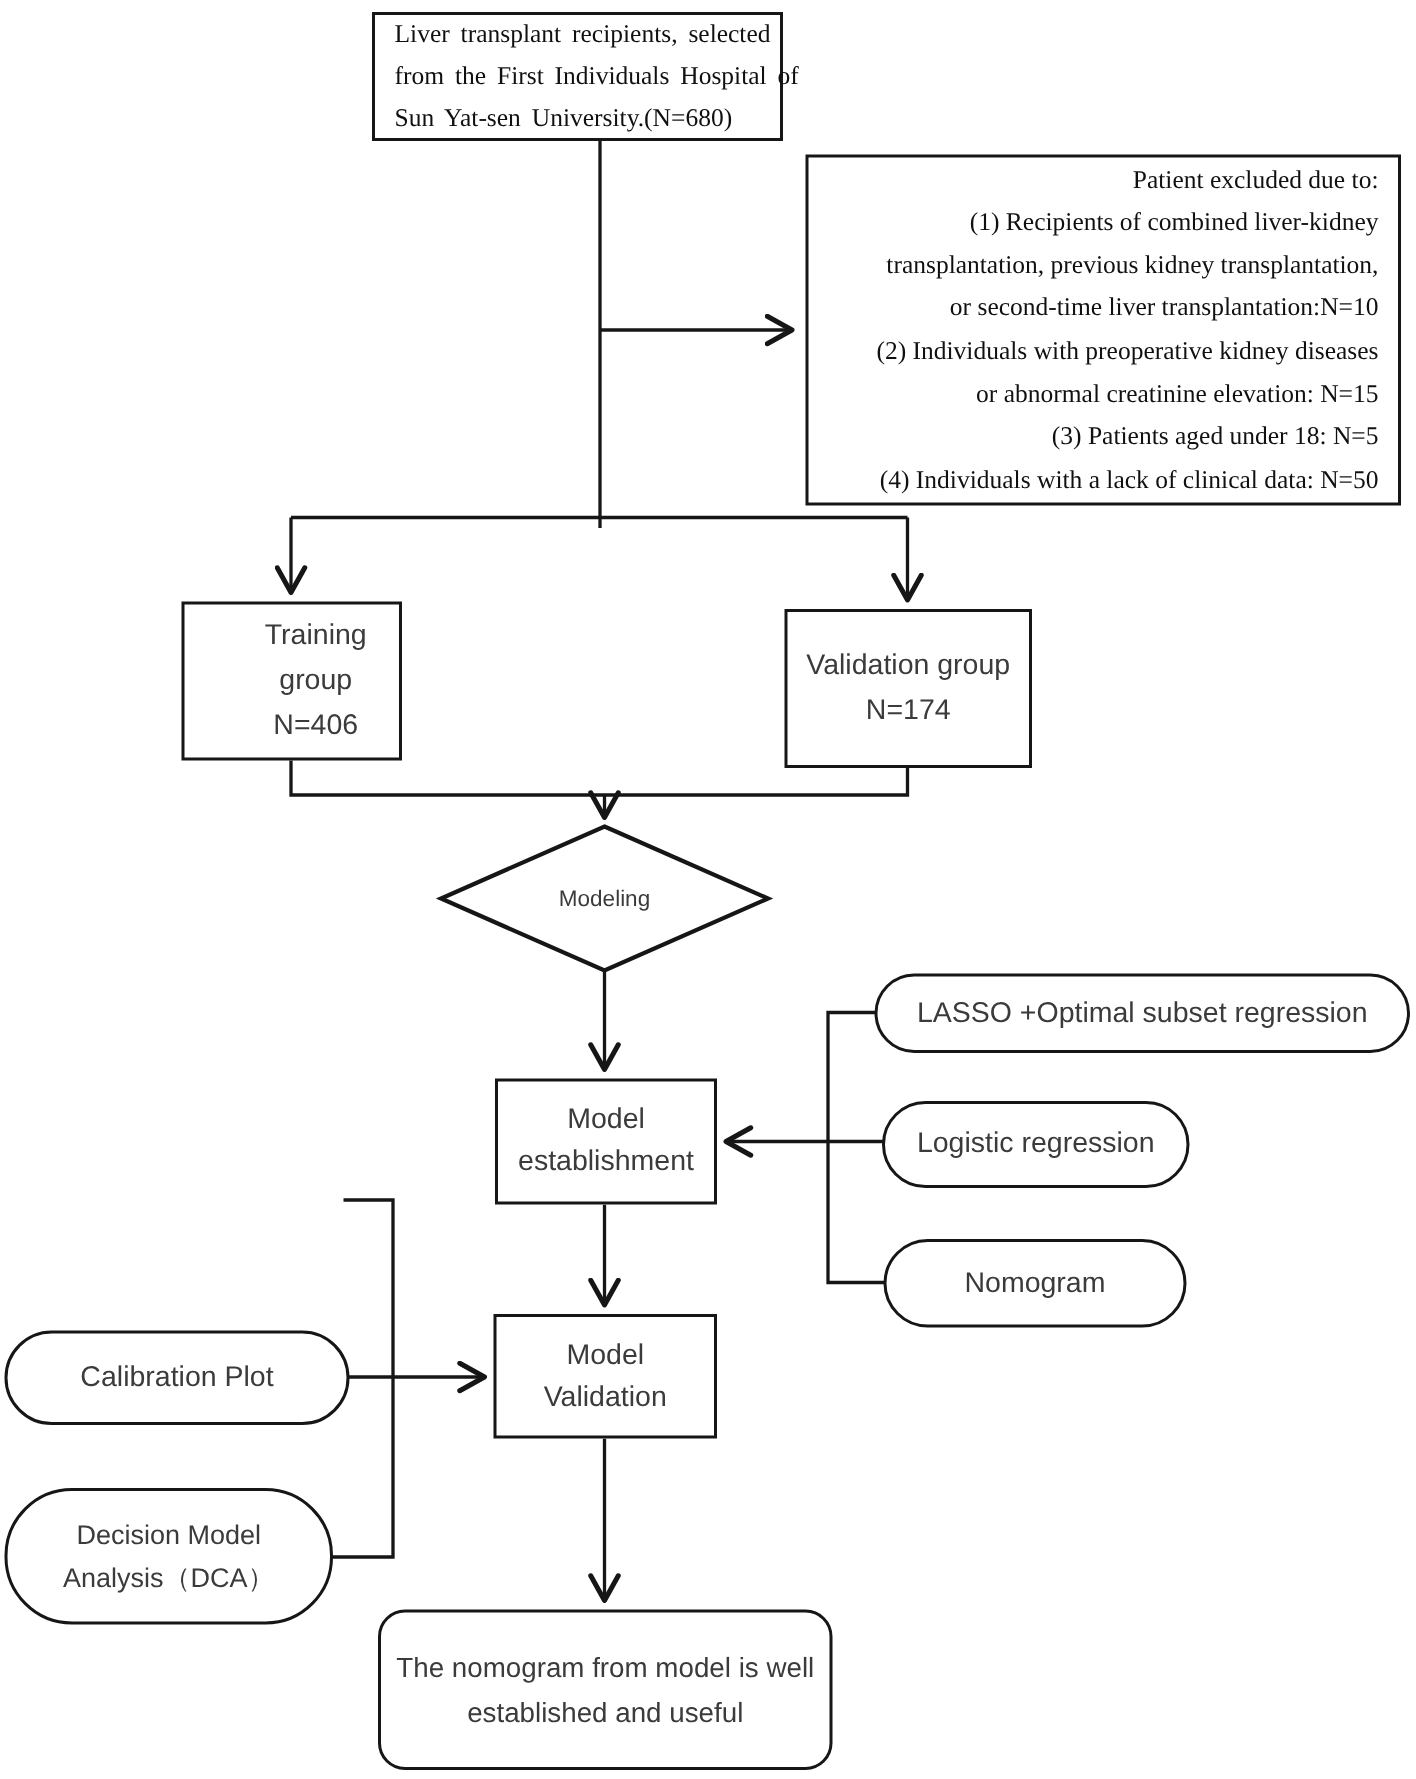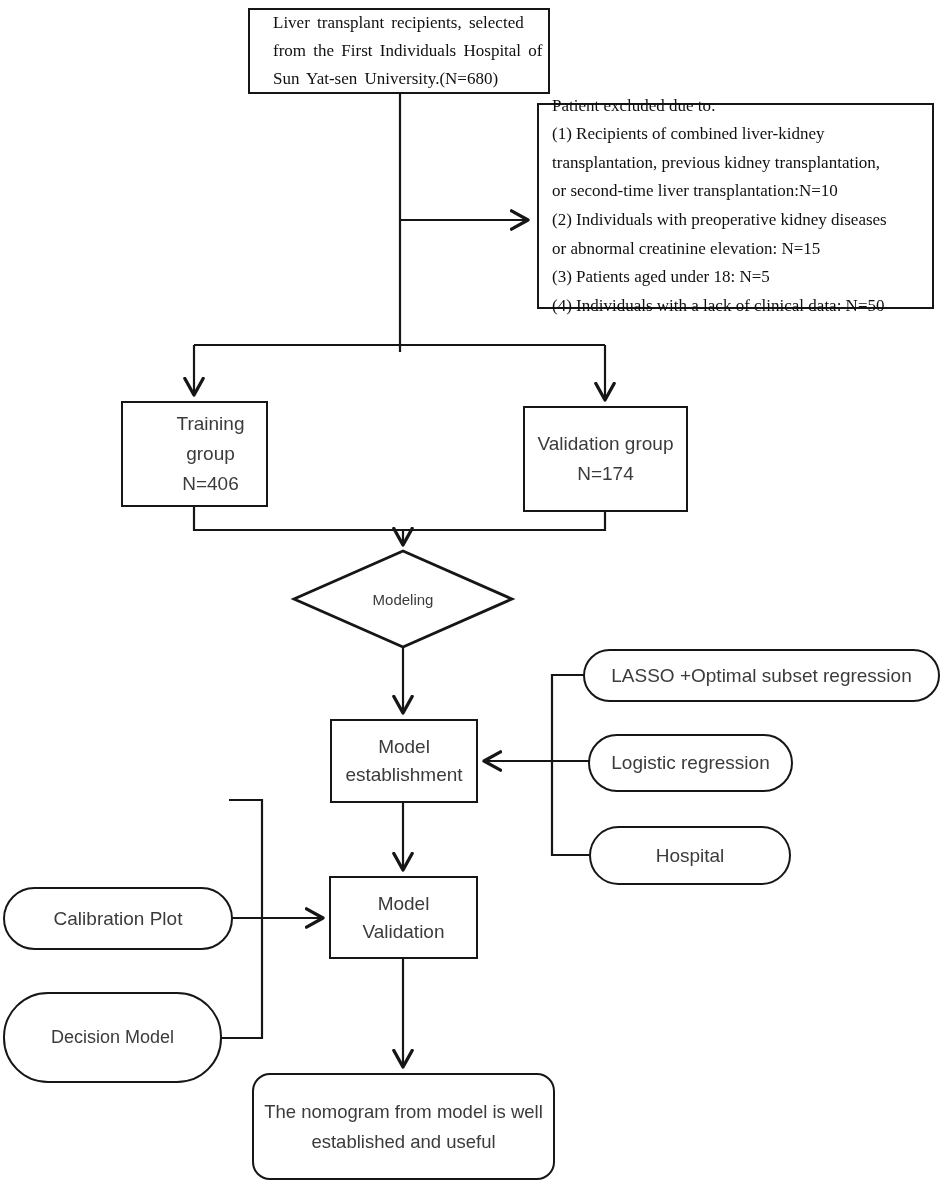--- a/index.html
+++ b/index.html
@@ -23,22 +23,22 @@
   .serif{
     font-family:"Liberation Serif","DejaVu Serif",serif;
     color:#101010;
   }
   .sans{
     font-family:"Liberation Sans","DejaVu Sans",sans-serif;
     color:#3b3b3b;
     text-align:center;
   }
   .line{white-space:nowrap;}
-  #source-box{left:248px;top:8px;width:302px;height:86px;font-size:17px;line-height:28px;padding:0 23px;word-spacing:3px;align-items:flex-start;}
-  #exclusion-box{left:537px;top:103px;width:397px;height:206px;font-size:17px;line-height:28.6px;padding:6px 13px;align-items:flex-start;}
+  #source-box{left:248px;top:8px;width:274px;height:86px;font-size:17px;line-height:28px;padding:0 13px;word-spacing:3px;align-items:flex-start;}
+  #exclusion-box{left:537px;top:103px;width:397px;height:234px;font-size:17px;line-height:28.6px;padding:6px 13px;align-items:flex-end;}
   #training-box{left:121px;top:401px;width:147px;height:106px;font-size:19px;line-height:30px;padding-left:32px;}
   #validation-box{left:523px;top:406px;width:165px;height:106px;font-size:19px;line-height:30px;}
   #modeling-label{left:294px;top:569px;width:218px;height:60px;font-size:15px;background:transparent;}
   #establishment-box{left:330px;top:719px;width:148px;height:84px;font-size:19px;line-height:28px;}
   #lasso-pill{left:583px;top:649px;width:357px;height:53px;border-radius:27px;font-size:19px;}
   #logistic-pill{left:588px;top:734px;width:205px;height:58px;border-radius:29px;font-size:19px;}
   #nomogram-pill{left:589px;top:826px;width:202px;height:59px;border-radius:30px;font-size:19px;}
   #roc-pill{left:3px;top:757px;width:228px;height:85px;border-radius:42px;font-size:18px;line-height:29px;text-align:left;padding-left:24px;}
   #calibration-pill{left:3px;top:887px;width:230px;height:63px;border-radius:32px;font-size:19px;}
   #dca-pill{left:3px;top:992px;width:219px;height:91px;border-radius:45px;font-size:18px;line-height:29px;}
@@ -114,30 +114,31 @@
 
   <div id="lasso-pill" class="node pill sans">
     <div>LASSO +Optimal subset regression</div>
   </div>
 
   <div id="logistic-pill" class="node pill sans">
     <div>Logistic regression</div>
   </div>
 
   <div id="nomogram-pill" class="node pill sans">
-    <div>Hospital</div>
+    <div>Nomogram</div>
   </div>
 
 
   <div id="calibration-pill" class="node pill sans">
     <div>Calibration Plot</div>
   </div>
 
   <div id="dca-pill" class="node pill sans">
     <div>Decision Model</div>
+    <div>Analysis（DCA）</div>
   </div>
 
   <div id="model-validation-box" class="node rect sans">
     <div>Model</div>
     <div>Validation</div>
   </div>
 
   <div id="conclusion-box" class="node rect sans">
     <div>The nomogram from model is well</div>
     <div>established and useful</div>

